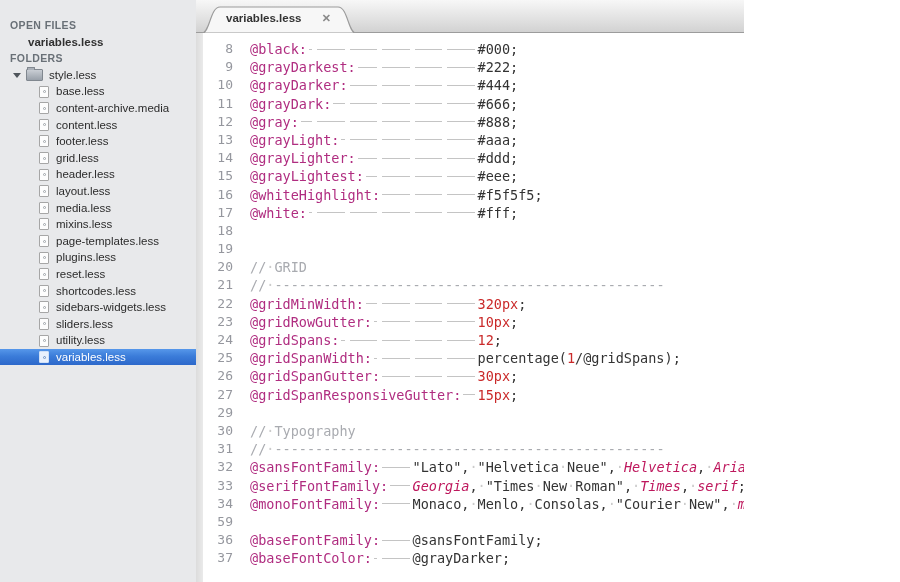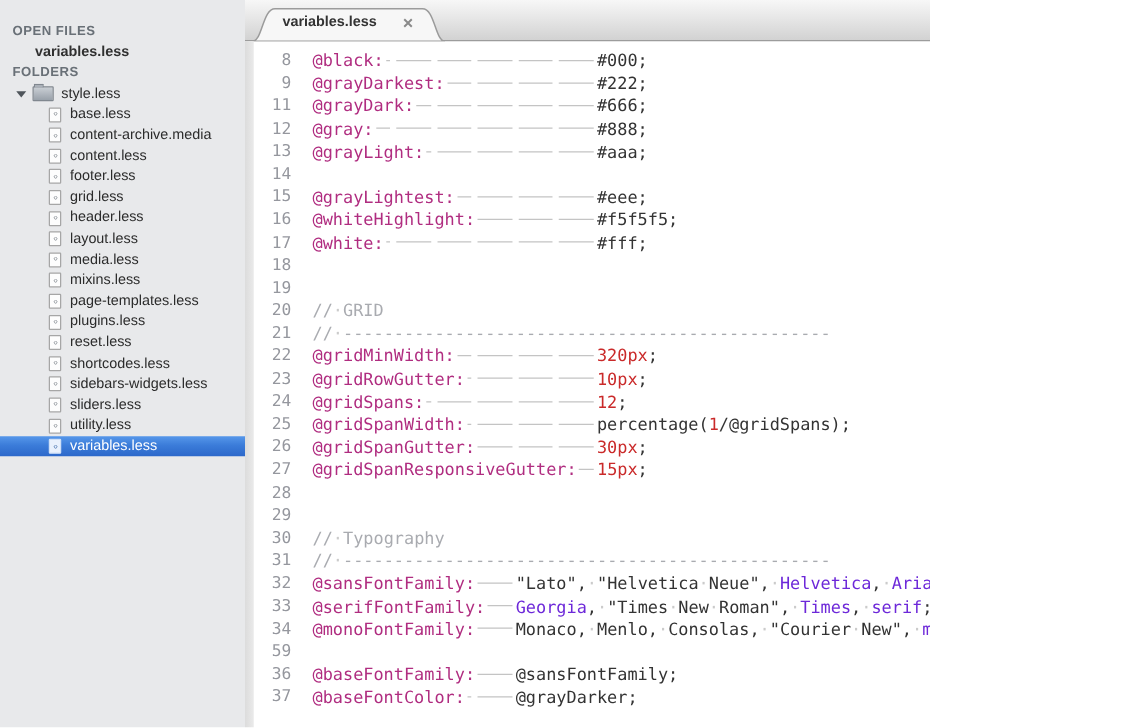--- a/index.html
+++ b/index.html
@@ -41,21 +41,21 @@
   .gutterstrip{position:absolute;left:0;top:0;bottom:-543px;width:7px;
     background:linear-gradient(90deg,#dcdcdc,#eaeaea);}
   .cl{display:flex;height:18.2px;line-height:18.2px;
     font-family:"DejaVu Sans Mono","Liberation Mono",monospace;font-size:13.5px;}
   .ln{flex:0 0 37px;text-align:right;color:#95979e;font-size:13px;}
   .lt{padding-left:17px;white-space:pre;}
   .lt span{white-space:pre;}
   .v{color:#b02d80;}         
   .p{color:#333333;}         
   .n{color:#ca2a2a;}         
-  .k{color:#6d28d9;}         
+  .k{color:#be185d;font-style:italic;}         
   .c{color:#a9abb0;}         
   .d{color:#cbcbcb;}         
   .tabseg{display:inline-block;height:1px;background:#c4c4c4;vertical-align:middle;
     margin:0 3px 0 2px;transform:translateY(-1px);}
 </style>
 </head>
 <body>
 
 <div class="app">
 
@@ -155,33 +155,38 @@
       <div id="code">
           <div class="cl">
             <div class="ln">8</div>
             <div class="lt"><span class="v">@black:</span><span class="tabseg" style="width: calc(1ch - 5px);"></span><span class="tabseg" style="width: calc(4ch - 5px);"></span><span class="tabseg" style="width: calc(4ch - 5px);"></span><span class="tabseg" style="width: calc(4ch - 5px);"></span><span class="tabseg" style="width: calc(4ch - 5px);"></span><span class="tabseg" style="width: calc(4ch - 5px);"></span><span class="p">#000;</span></div>
           </div>
           <div class="cl">
             <div class="ln">9</div>
             <div class="lt"><span class="v">@grayDarkest:</span><span class="tabseg" style="width: calc(3ch - 5px);"></span><span class="tabseg" style="width: calc(4ch - 5px);"></span><span class="tabseg" style="width: calc(4ch - 5px);"></span><span class="tabseg" style="width: calc(4ch - 5px);"></span><span class="p">#222;</span></div>
           </div>
           <div class="cl">
+            <div class="ln">10</div>
+            <div class="lt"><span class="v">@grayDarker:</span><span class="tabseg" style="width: calc(4ch - 5px);"></span><span class="tabseg" style="width: calc(4ch - 5px);"></span><span class="tabseg" style="width: calc(4ch - 5px);"></span><span class="tabseg" style="width: calc(4ch - 5px);"></span><span class="p">#444;</span></div>
+          </div>
+          <div class="cl">
             <div class="ln">11</div>
             <div class="lt"><span class="v">@grayDark:</span><span class="tabseg" style="width: calc(2ch - 5px);"></span><span class="tabseg" style="width: calc(4ch - 5px);"></span><span class="tabseg" style="width: calc(4ch - 5px);"></span><span class="tabseg" style="width: calc(4ch - 5px);"></span><span class="tabseg" style="width: calc(4ch - 5px);"></span><span class="p">#666;</span></div>
           </div>
           <div class="cl">
             <div class="ln">12</div>
             <div class="lt"><span class="v">@gray:</span><span class="tabseg" style="width: calc(2ch - 5px);"></span><span class="tabseg" style="width: calc(4ch - 5px);"></span><span class="tabseg" style="width: calc(4ch - 5px);"></span><span class="tabseg" style="width: calc(4ch - 5px);"></span><span class="tabseg" style="width: calc(4ch - 5px);"></span><span class="tabseg" style="width: calc(4ch - 5px);"></span><span class="p">#888;</span></div>
           </div>
           <div class="cl">
             <div class="ln">13</div>
             <div class="lt"><span class="v">@grayLight:</span><span class="tabseg" style="width: calc(1ch - 5px);"></span><span class="tabseg" style="width: calc(4ch - 5px);"></span><span class="tabseg" style="width: calc(4ch - 5px);"></span><span class="tabseg" style="width: calc(4ch - 5px);"></span><span class="tabseg" style="width: calc(4ch - 5px);"></span><span class="p">#aaa;</span></div>
           </div>
           <div class="cl">
             <div class="ln">14</div>
+            <div class="lt"><span class="v">@grayLighter:</span><span class="tabseg" style="width: calc(3ch - 5px);"></span><span class="tabseg" style="width: calc(4ch - 5px);"></span><span class="tabseg" style="width: calc(4ch - 5px);"></span><span class="tabseg" style="width: calc(4ch - 5px);"></span><span class="p">#ddd;</span></div>
           </div>
           <div class="cl">
             <div class="ln">15</div>
             <div class="lt"><span class="v">@grayLightest:</span><span class="tabseg" style="width: calc(2ch - 5px);"></span><span class="tabseg" style="width: calc(4ch - 5px);"></span><span class="tabseg" style="width: calc(4ch - 5px);"></span><span class="tabseg" style="width: calc(4ch - 5px);"></span><span class="p">#eee;</span></div>
           </div>
           <div class="cl">
             <div class="ln">16</div>
             <div class="lt"><span class="v">@whiteHighlight:</span><span class="tabseg" style="width: calc(4ch - 5px);"></span><span class="tabseg" style="width: calc(4ch - 5px);"></span><span class="tabseg" style="width: calc(4ch - 5px);"></span><span class="p">#f5f5f5;</span></div>
           </div>
           <div class="cl">
@@ -222,24 +227,20 @@
           </div>
           <div class="cl">
             <div class="ln">26</div>
             <div class="lt"><span class="v">@gridSpanGutter:</span><span class="tabseg" style="width: calc(4ch - 5px);"></span><span class="tabseg" style="width: calc(4ch - 5px);"></span><span class="tabseg" style="width: calc(4ch - 5px);"></span><span class="n">30px</span><span class="p">;</span></div>
           </div>
           <div class="cl">
             <div class="ln">27</div>
             <div class="lt"><span class="v">@gridSpanResponsiveGutter:</span><span class="tabseg" style="width: calc(2ch - 5px);"></span><span class="n">15px</span><span class="p">;</span></div>
           </div>
           <div class="cl">
-            <div class="ln">28</div>
-            <div class="lt"></div>
-          </div>
-          <div class="cl">
             <div class="ln">29</div>
             <div class="lt"></div>
           </div>
           <div class="cl">
             <div class="ln">30</div>
             <div class="lt"><span class="c">//</span><span class="d">·</span><span class="c">Typography</span></div>
           </div>
           <div class="cl">
             <div class="ln">31</div>
             <div class="lt"><span class="c">//</span><span class="d">·</span><span class="c">------------------------------------------------</span></div>

